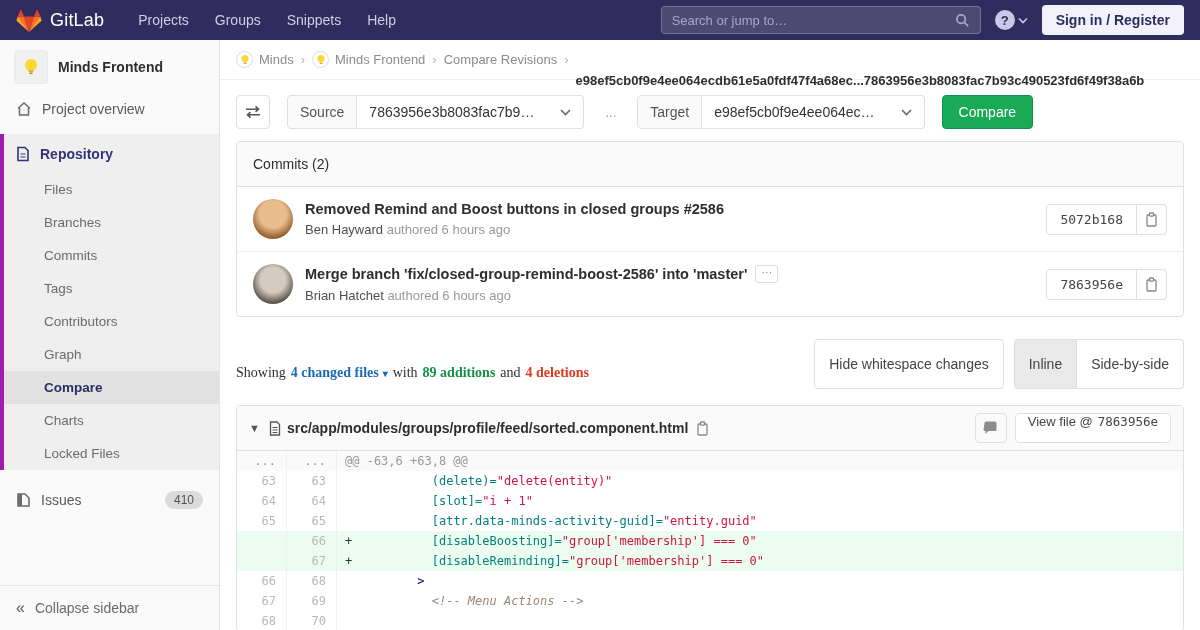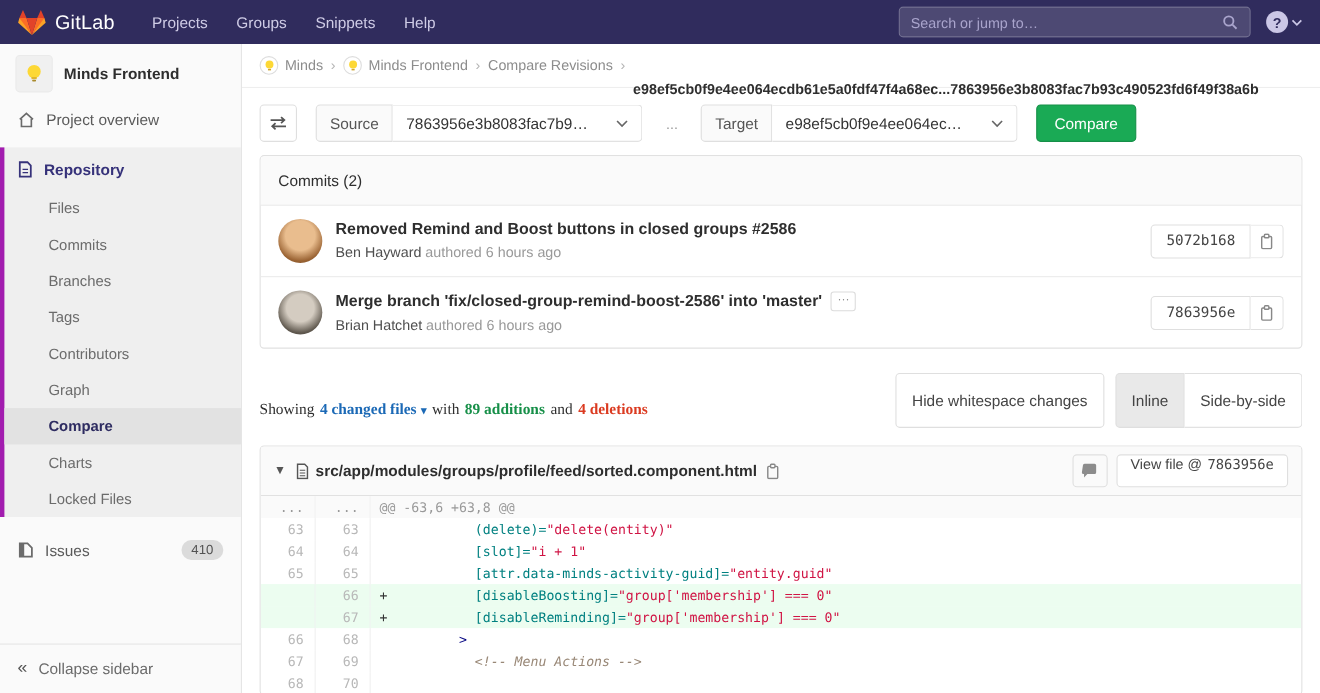--- a/index.html
+++ b/index.html
@@ -159,20 +159,21 @@
       </span>
     </div>
     <div class="help-wrap">
       <span class="help-circle">?</span>
       <span>
         <svg width="10" height="7" viewBox="0 0 10 7" fill="none" stroke="#cbc7e6" stroke-width="1.6">
           <polyline points="1,1.5 5,5.5 9,1.5"></polyline>
         </svg>
       </span>
     </div>
+    <button class="signin-btn">Sign in / Register</button>
   </div>
 </div>
 
 <div class="sidebar">
   <div class="project-row">
     <span class="project-avatar">
       <svg width="18" height="20" viewBox="0 0 18 20">
         <circle cx="9" cy="8" r="6" fill="#fdd835"></circle>
         <rect x="6.6" y="13" width="4.8" height="2" fill="#e0b52f"></rect>
         <rect x="7.2" y="15.4" width="3.6" height="1.6" rx="0.8" fill="#a98a2d"></rect>
@@ -194,22 +195,22 @@
       <span>
         <svg width="14" height="16" viewBox="0 0 14 16" fill="none" stroke="#36327a" stroke-width="1.6">
           <path d="M2 1.5 H9 L12 4.5 V14.5 H2 Z"></path>
             <path d="M4.5 8 H9.5 M4.5 11 H9.5" stroke-width="1.2"></path>
         </svg>
       </span>
       <span>Repository</span>
     </div>
     <div>
         <a class="sub-item">Files</a>
+        <a class="sub-item">Branches</a>
         <a class="sub-item">Commits</a>
-        <a class="sub-item">Branches</a>
         <a class="sub-item">Tags</a>
         <a class="sub-item">Contributors</a>
         <a class="sub-item">Graph</a>
         <a class="sub-item active">Compare</a>
         <a class="sub-item">Charts</a>
         <a class="sub-item">Locked Files</a>
       </div>
   </div>
   <div class="issues-row">
     <span>

